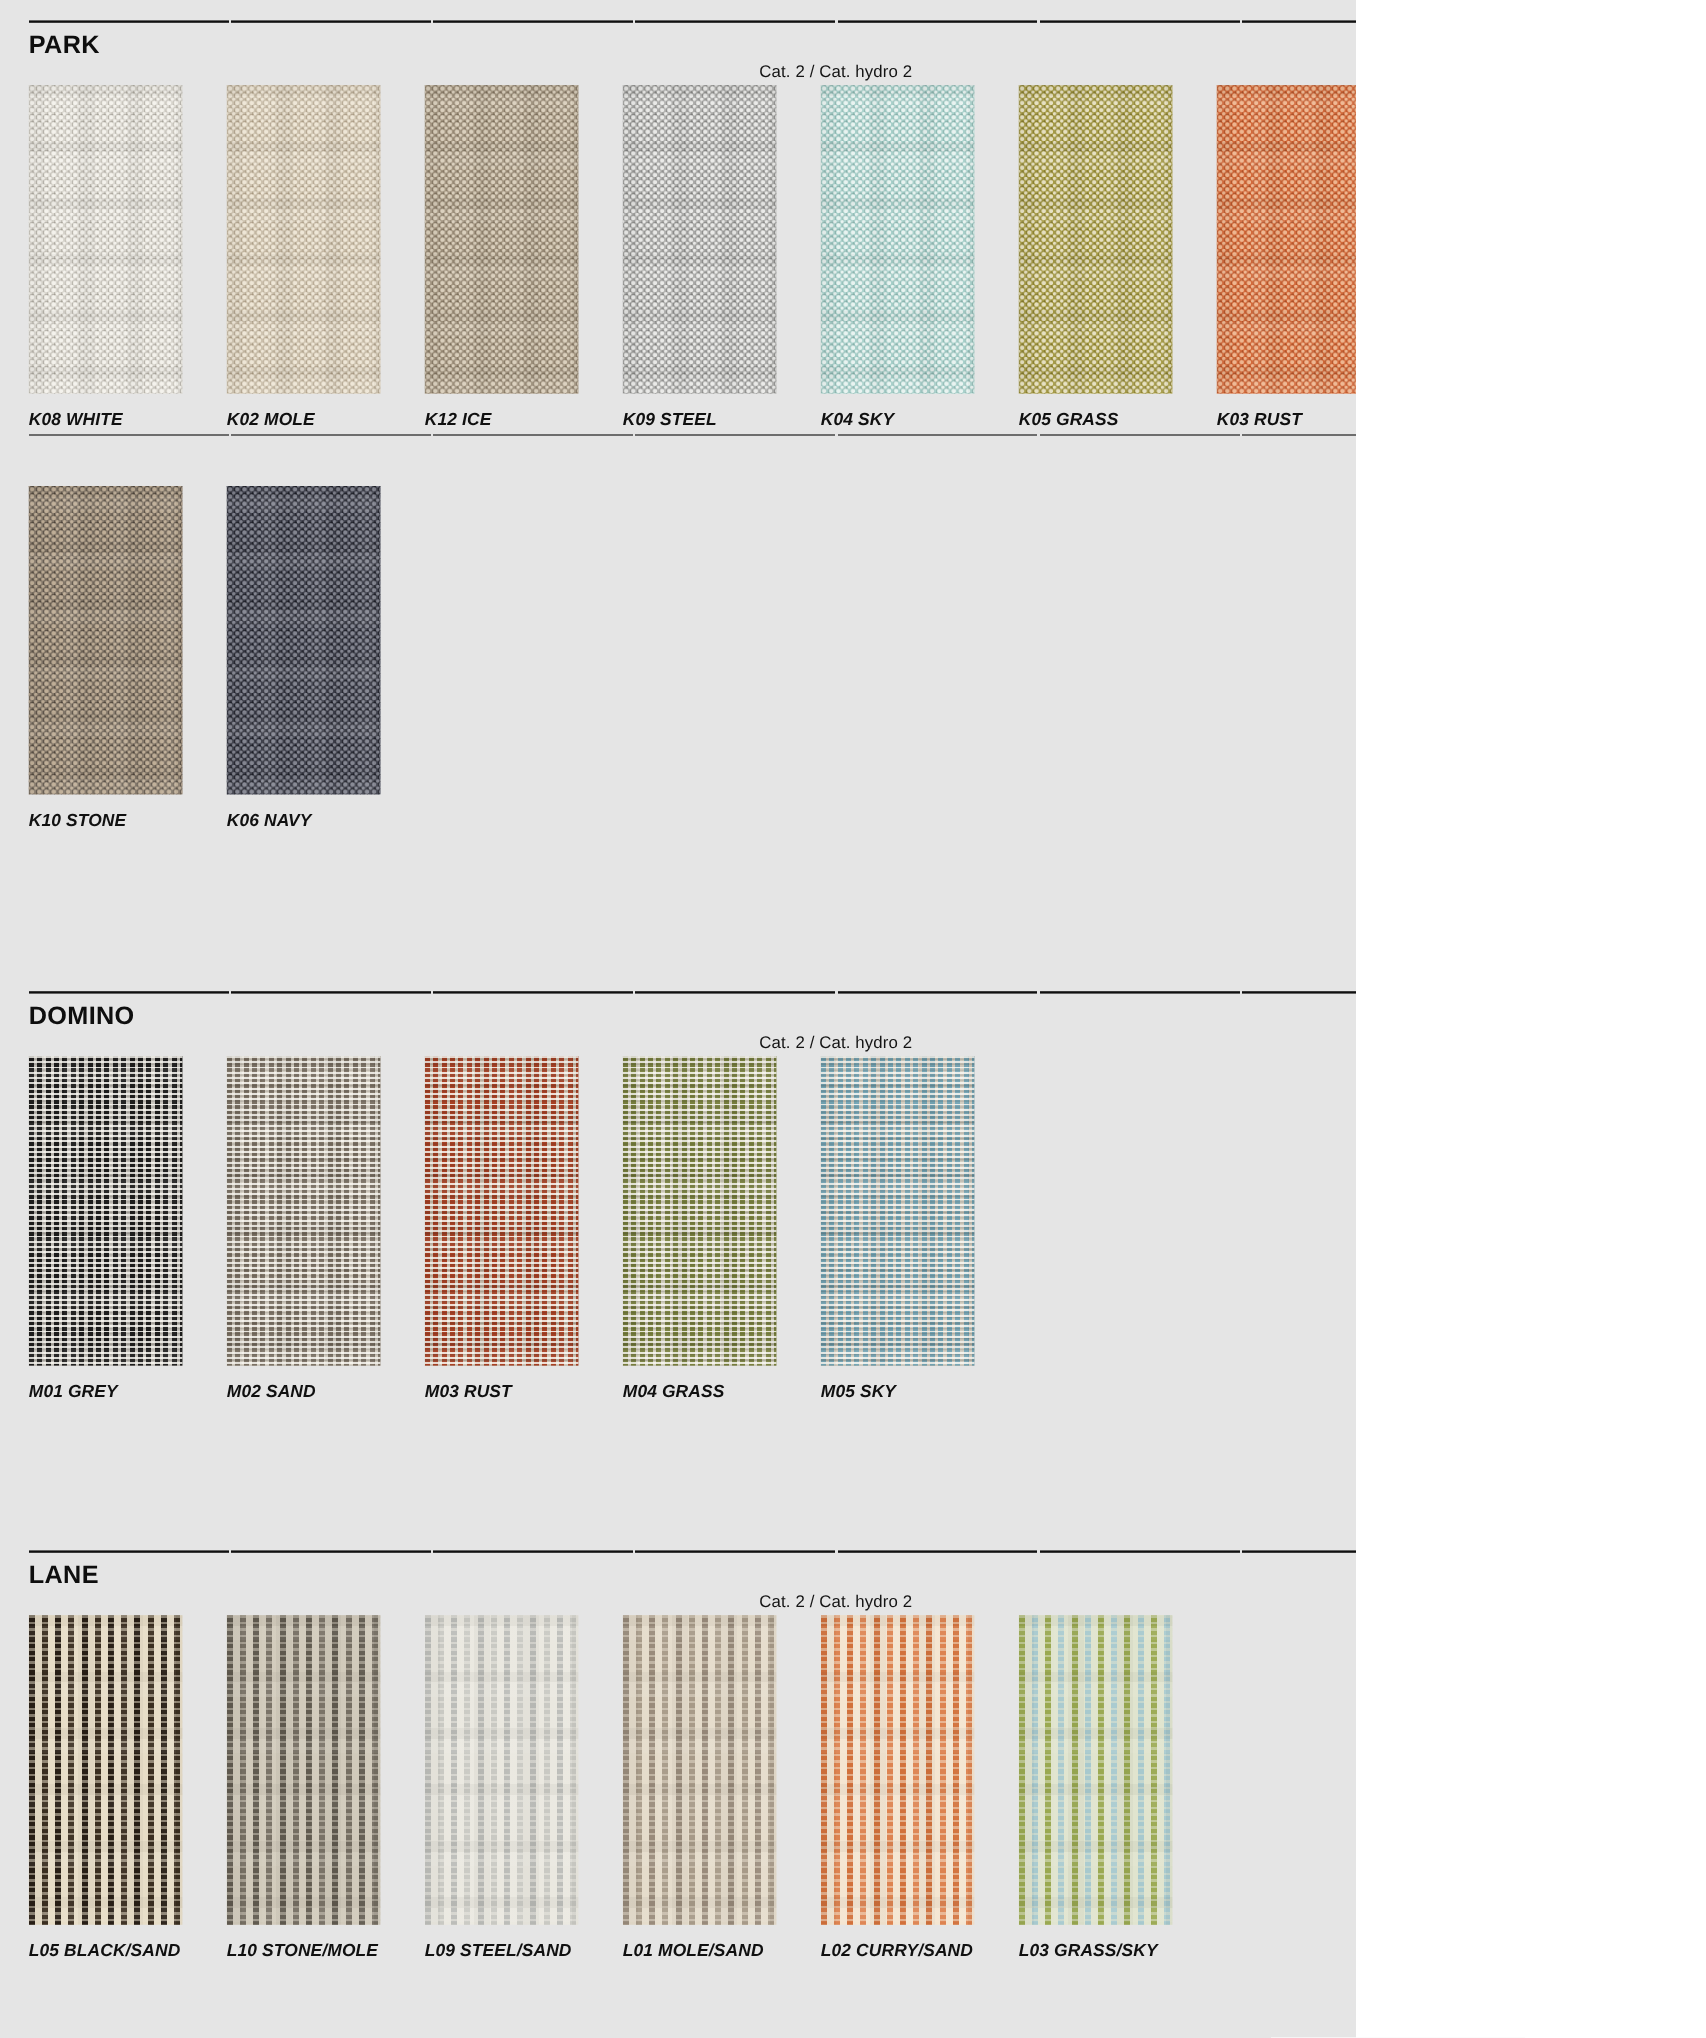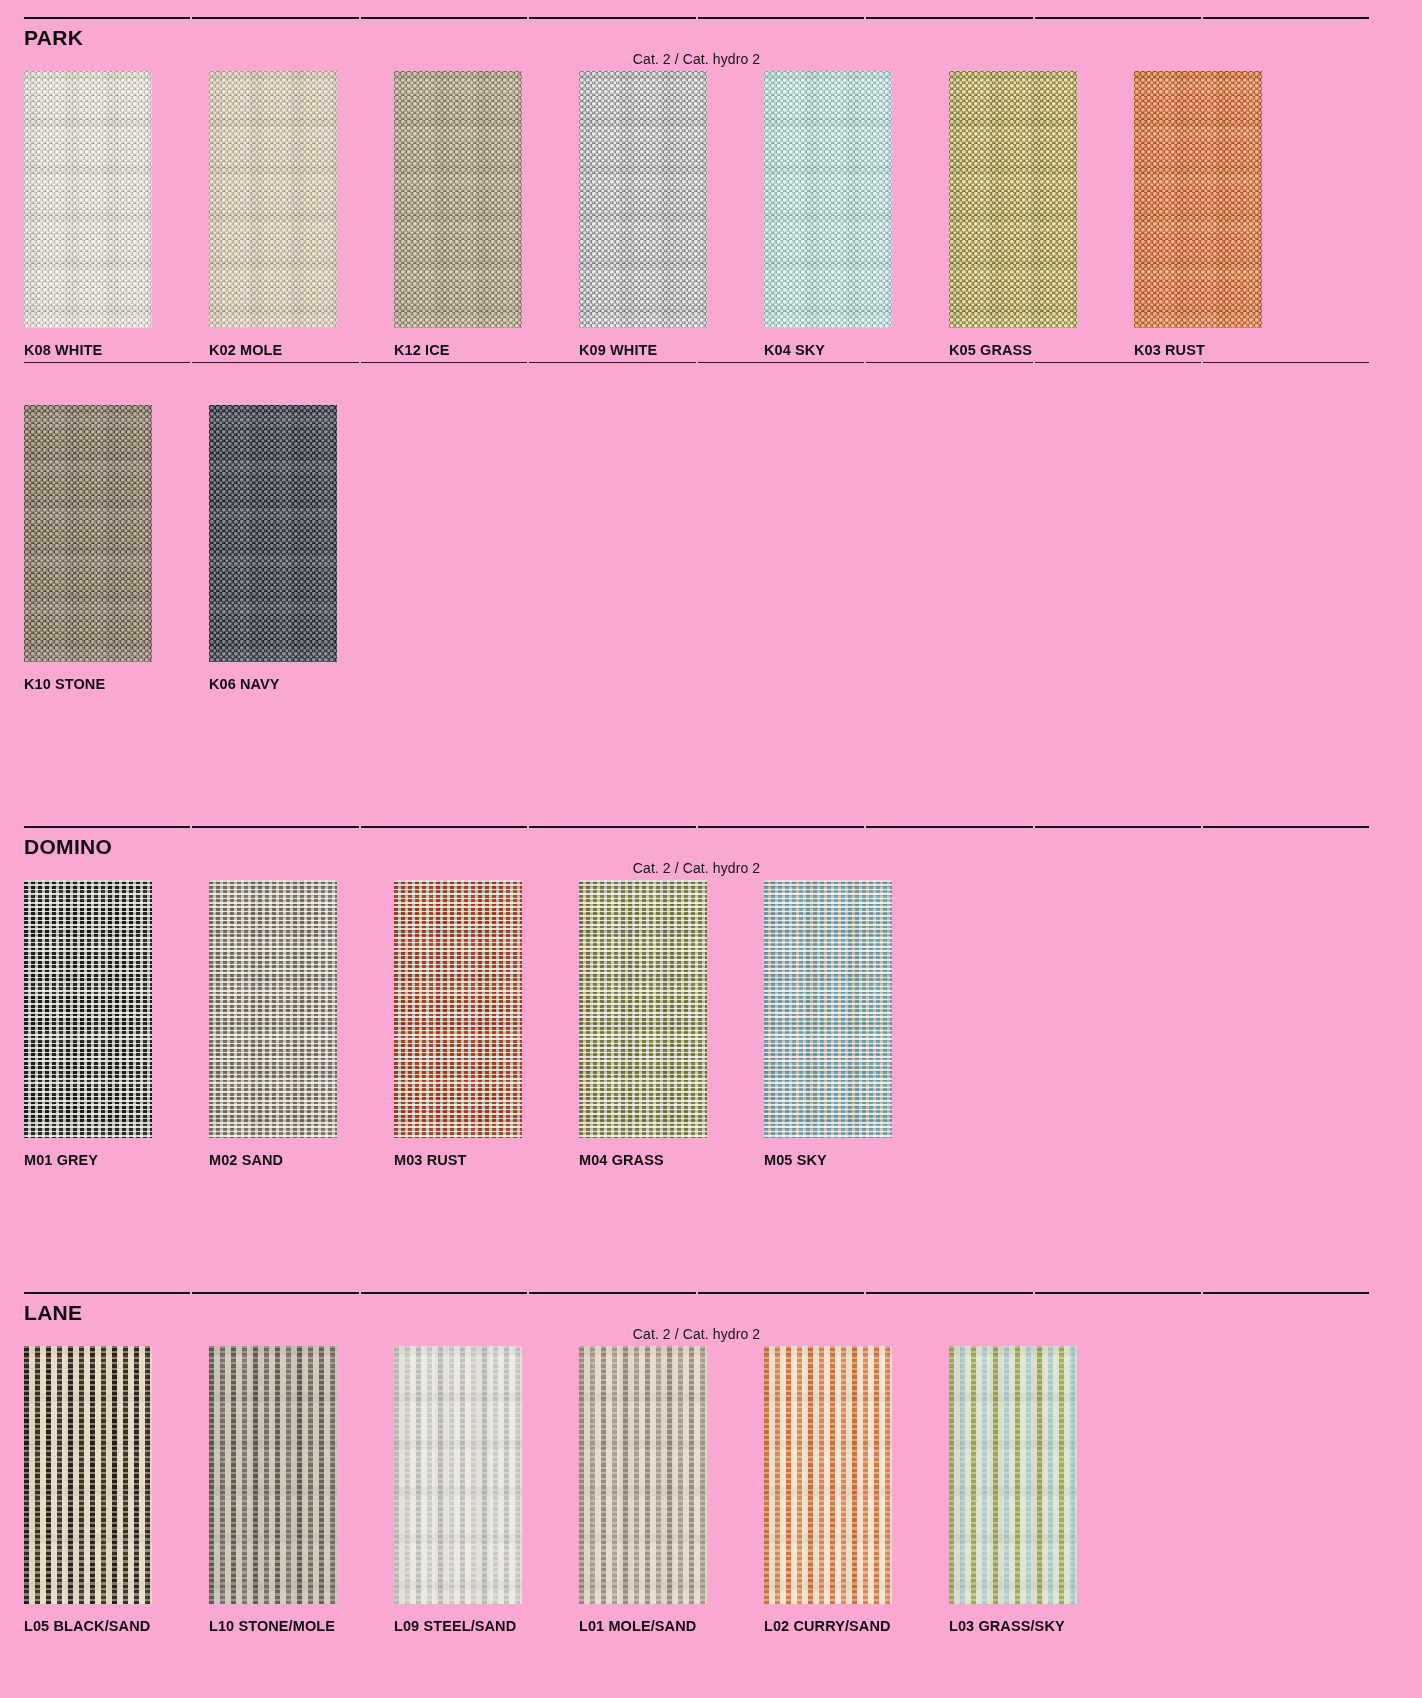--- a/index.html
+++ b/index.html
@@ -1,34 +1,34 @@
 <!DOCTYPE html>
 <html><head>
 <meta charset="utf-8">
 <style>
   html,body{margin:0;padding:0;background:#ffffff;}
   #canvas{
-    position:relative;width:1422px;height:1698px;background:#f9a8d4;
+    position:relative;width:1130px;height:1698px;background:#e5e5e5;
     font-family:"Liberation Sans",sans-serif;color:#101010;overflow:hidden;
   }
   .section{position:absolute;left:24px;width:1345px;}
   .sec-park{top:17px}
   .sec-domino{top:826px}
   .sec-lane{top:1292px}
 
   .rule{height:2px;width:1345px;
     background:repeating-linear-gradient(90deg,#101010 0 166.5px,rgba(0,0,0,0) 166.5px 168.5px);}
   .rule-thin{height:1px;width:1345px;margin-top:4px;
     background:repeating-linear-gradient(90deg,#1e1e1e 0 166.5px,rgba(0,0,0,0) 166.5px 168.5px);}
 
   .title{margin:8px 0 0;font-size:21px;line-height:21px;font-weight:700;letter-spacing:.3px;color:#0e0e0e;}
   .subtitle{margin:3px 0 0;font-size:14px;line-height:16px;font-weight:400;letter-spacing:.1px;color:#141414;text-align:center;}
 
   .rows{margin-top:4px;}
-  .row{display:flex;gap:57px;}
+  .row{display:flex;gap:37px;font-style:italic;}
   .rule-thin + .row{margin-top:42px;}
 
   .cell{margin:0;width:128px;}
   .swatch{position:relative;width:128px;height:257px;}
   .sec-domino .swatch,.sec-lane .swatch{height:258px;}
   .swatch::after{content:"";position:absolute;inset:0;
     background:
       repeating-linear-gradient(180deg,rgba(0,0,0,0.035) 0 9px,rgba(255,255,255,0.05) 9px 21px,rgba(0,0,0,0) 21px 47px),
       repeating-linear-gradient(90deg,rgba(0,0,0,0.03) 0 13px,rgba(0,0,0,0) 13px 29px,rgba(255,255,255,0.035) 29px 41px);}
   .label{margin:15px 0 0;font-size:14.5px;line-height:15px;font-weight:700;letter-spacing:.1px;
@@ -79,21 +79,21 @@
           <figure class="cell">
     <div class="swatch tex-park" style="--base: #ccc1ad; --dot: #eee6d6; --grid: rgba(140,122,95,0.40);"></div>
     <figcaption class="label">K02 MOLE</figcaption>
   </figure>
           <figure class="cell">
     <div class="swatch tex-park" style="--base: #a2947f; --dot: #d9cebb; --grid: rgba(95,82,64,0.42);"></div>
     <figcaption class="label">K12 ICE</figcaption>
   </figure>
           <figure class="cell">
     <div class="swatch tex-park" style="--base: #ababa9; --dot: #e9e9e7; --grid: rgba(95,95,93,0.42);"></div>
-    <figcaption class="label">K09 WHITE</figcaption>
+    <figcaption class="label">K09 STEEL</figcaption>
   </figure>
           <figure class="cell">
     <div class="swatch tex-park" style="--base: #a5cfc9; --dot: #e8f3f0; --grid: rgba(110,145,142,0.40);"></div>
     <figcaption class="label">K04 SKY</figcaption>
   </figure>
           <figure class="cell">
     <div class="swatch tex-park" style="--base: #a59a43; --dot: #e5dfc0; --grid: rgba(105,95,35,0.45);"></div>
     <figcaption class="label">K05 GRASS</figcaption>
   </figure>
           <figure class="cell">

